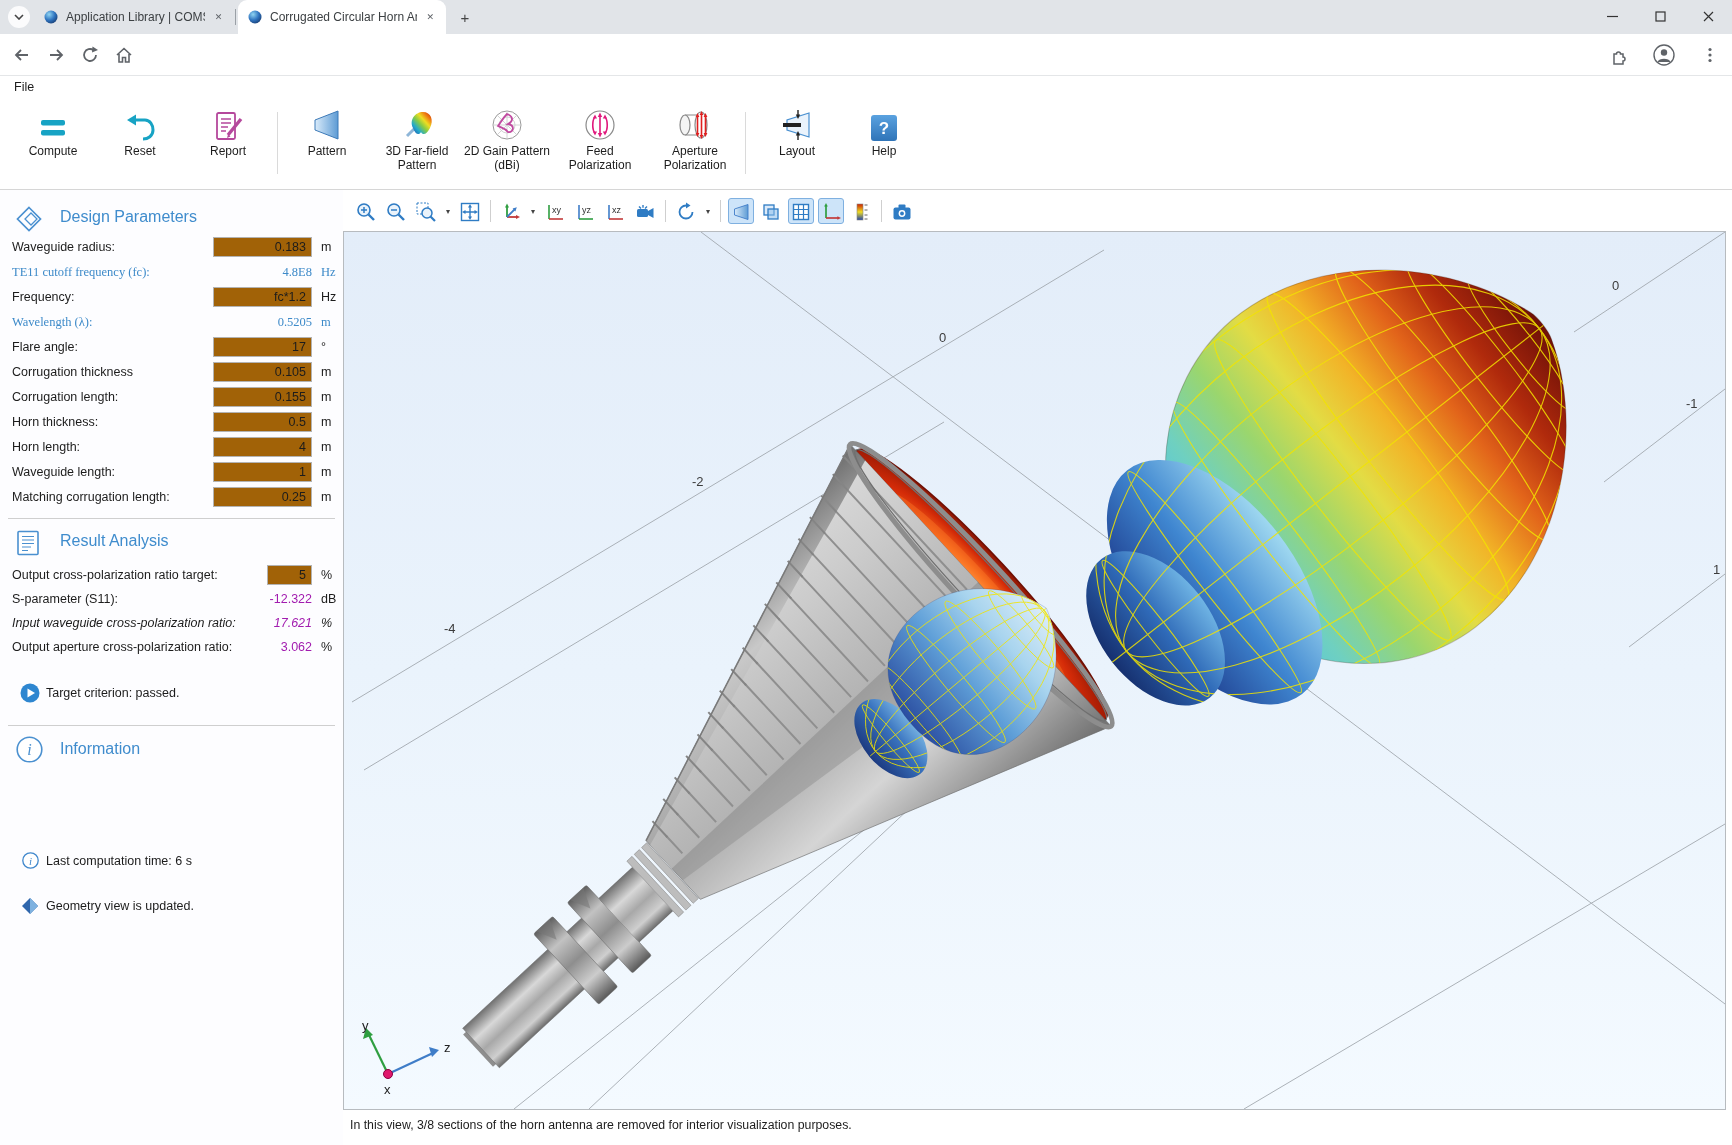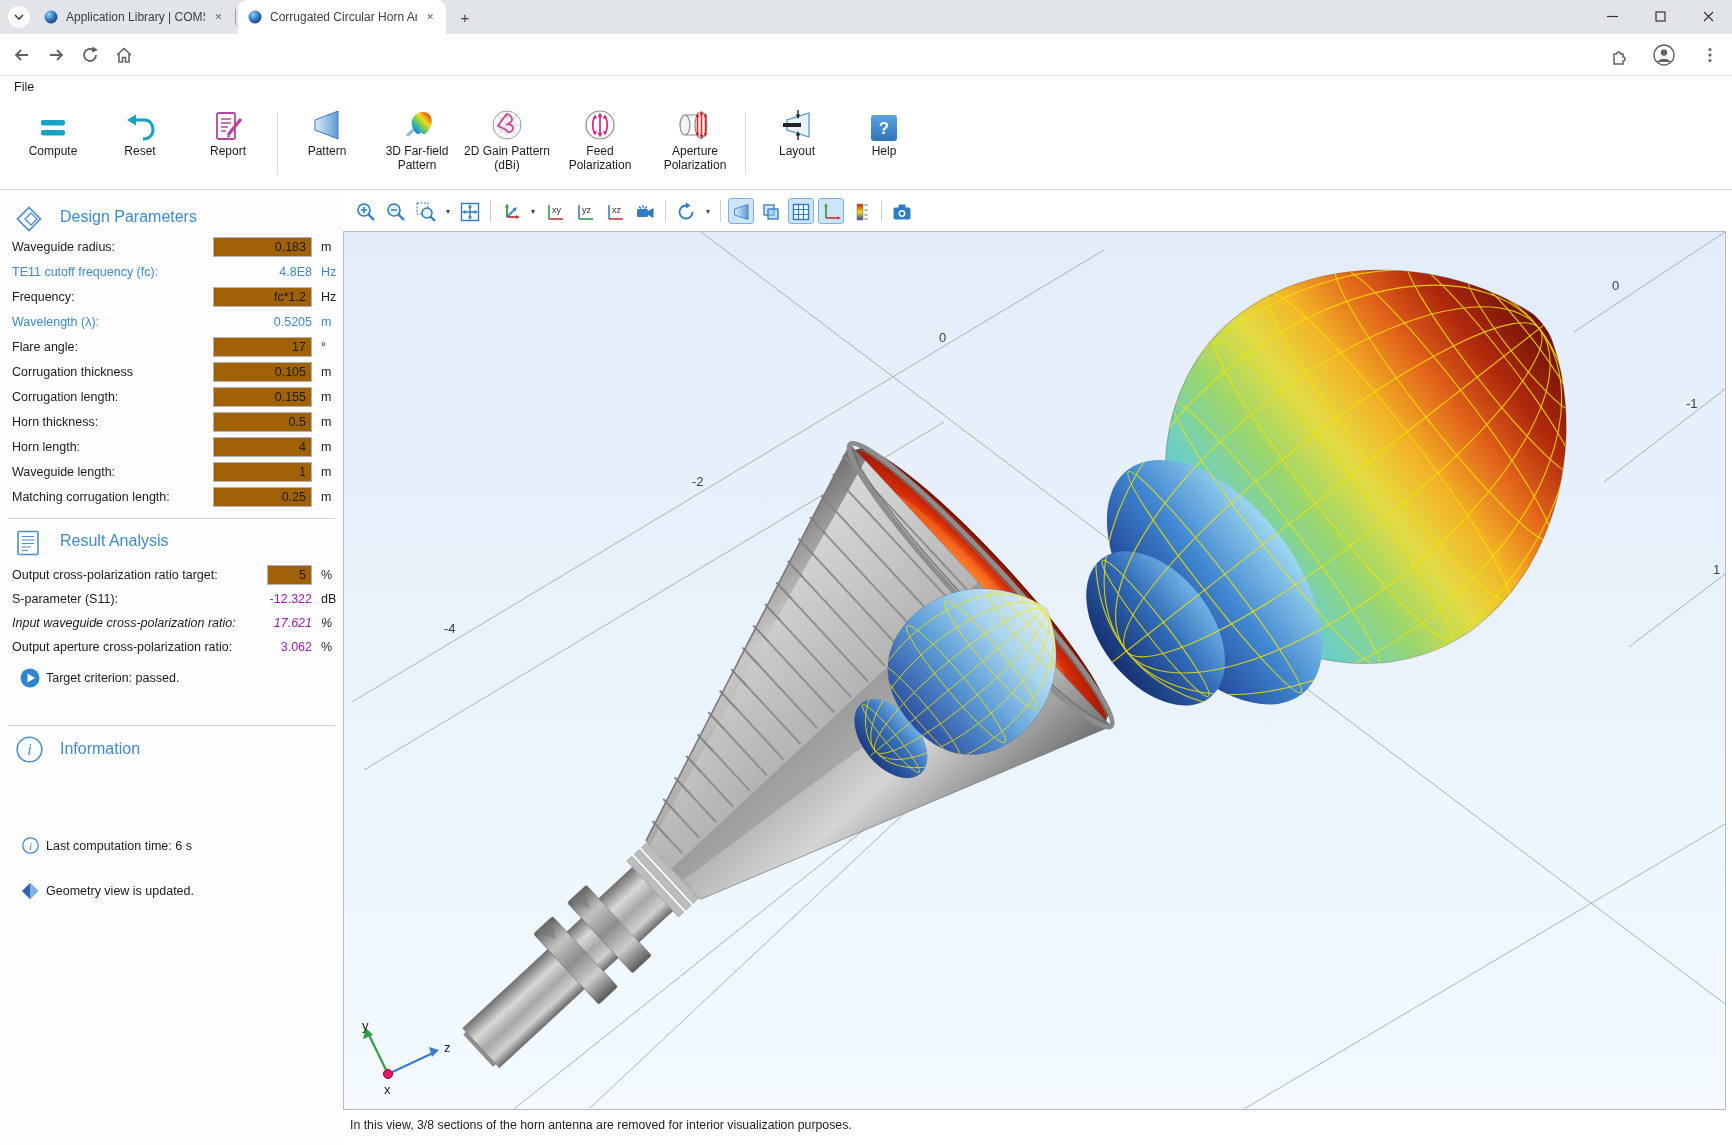--- a/index.html
+++ b/index.html
@@ -42,23 +42,23 @@
   .shead-ic { position:absolute; left:16px; }
   .shead-t { position:absolute; left:60px; font-size:16px; color:#3f8ccd; }
   .srow { position:absolute; left:0; width:343px; height:22px; }
   .lbl { position:absolute; left:12px; top:0; line-height:22px; font-size:12.5px; color:#1c1c1c; white-space:nowrap; }
   input.box { position:absolute; left:213px; top:1px; width:99px; height:20px; border:1px solid #b3b3b3;
               background:#a16207; font-family:"Liberation Sans",sans-serif; font-size:12.5px; color:#1c1c1c;
               text-align:right; padding-right:5px; }
   input.box.sm { left:267px; width:45px; }
   .rov { position:absolute; left:203px; top:0; width:109px; text-align:right; line-height:22px; font-size:12.5px; color:#a21caf; }
   .unit { position:absolute; left:321px; top:0; line-height:22px; font-size:12.5px; color:#1c1c1c; }
-  .bluetx { color:#3d8ac9 !important; }
+  .bluetx { color:#3d8ac9 !important;font-family:Liberation Serif, serif; }
   .sdiv { position:absolute; left:8px; width:327px; height:1px; background:#cfcfcf; }
-  .inforow { position:absolute; left:0; width:343px; height:22px; }
+  .inforow { position:absolute; left:0; width:343px; height:22px;margin-top:15px; }
   .inforow .itx { position:absolute; left:46px; line-height:20px; font-size:12.5px; color:#1c1c1c; }
   #infopara { position:absolute; left:12px; top:580px; width:298px; font-size:12.3px; line-height:16.5px; color:#1d1d1d; }
 
   
   #gtoolbar { position:absolute; left:343px; top:192px; width:1389px; height:38px;
               display:flex; align-items:center; padding-left:10px; gap:4px; }
   .gbtn { width:26px; height:26px; display:flex; align-items:flex-end; justify-content:center;
           border:1px solid transparent; border-radius:3px; }
   .gbtn.active { background:#cde4f9; border-color:#7fb0e0; }
   .gcaret { width:10px; display:flex; align-items:center; justify-content:center; font-size:8px; color:#444; }

